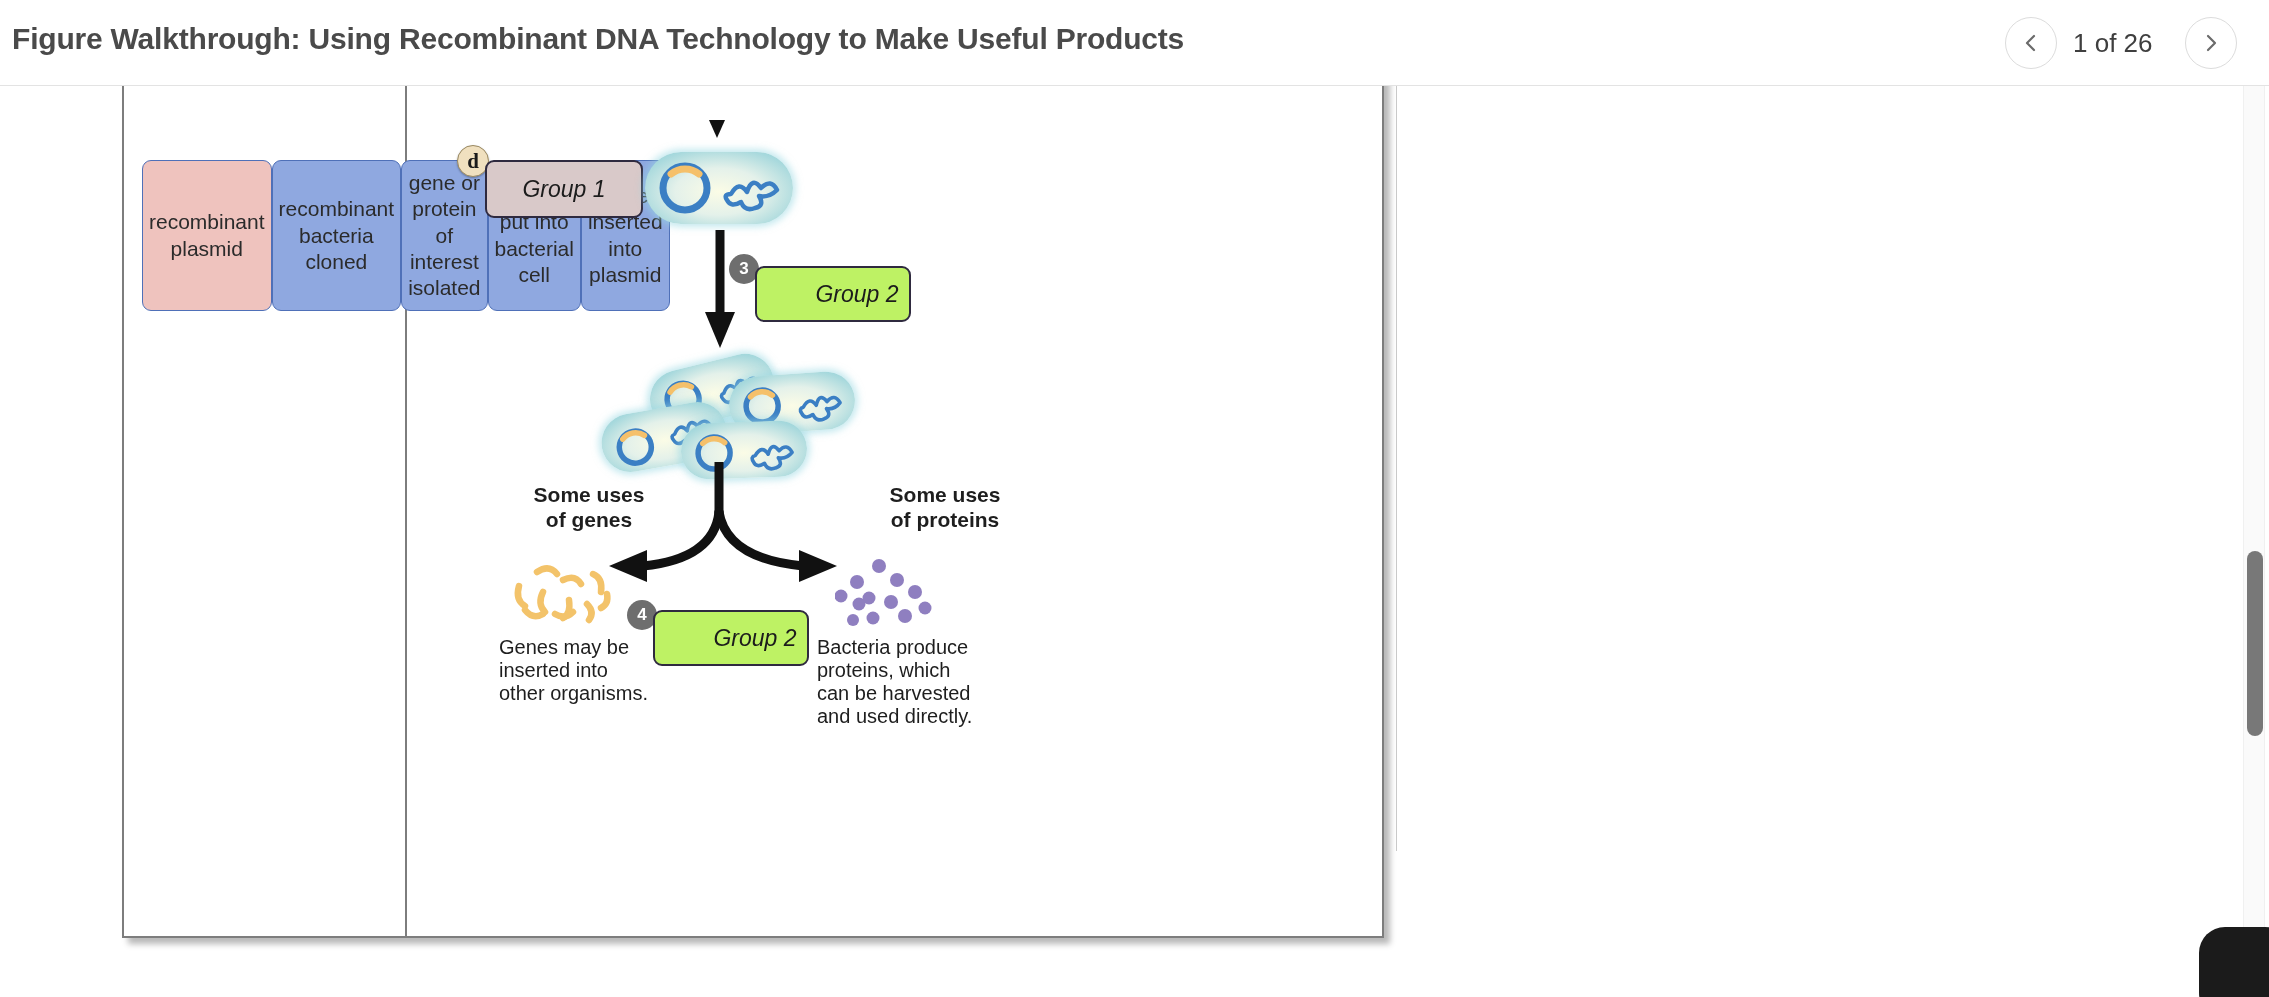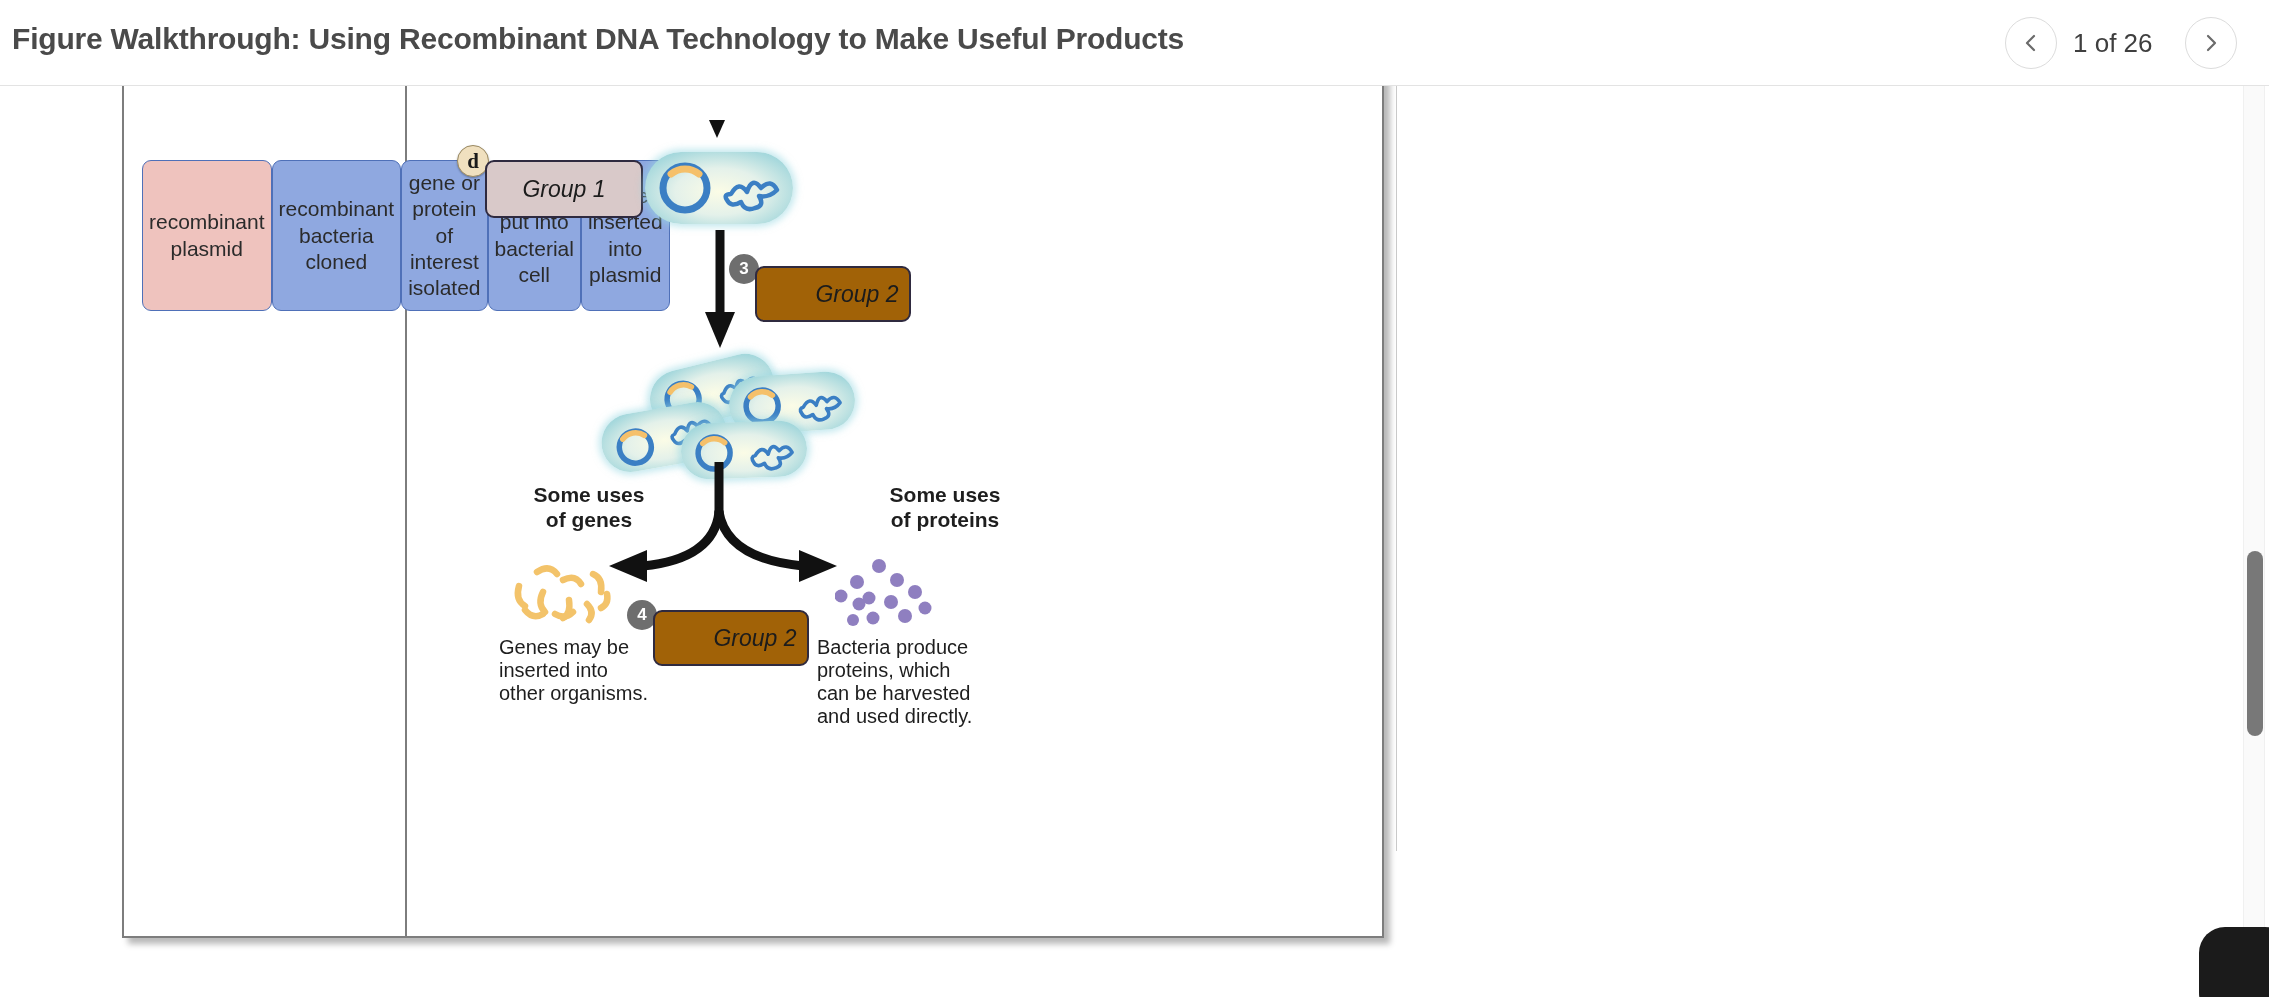--- a/index.html
+++ b/index.html
@@ -153,21 +153,21 @@
     font-style: italic;
     font-size: 23px;
     color: #1c1c1c;
     display: flex;
     align-items: center;
     justify-content: center;
     cursor: pointer;
     user-select: none;
   }
   .dz-pink { background: #d9c9c9; }
-  .dz-blue { background: #a16207; padding-left: 48px; }
+  .dz-blue { background: #bef264; padding-left: 48px; }
 
   
   .step-marker {
     position: absolute;
     width: 30px;
     height: 30px;
     border-radius: 50%;
     background: #6e6e6e;
     color: #ffffff;
     font-size: 17px;

